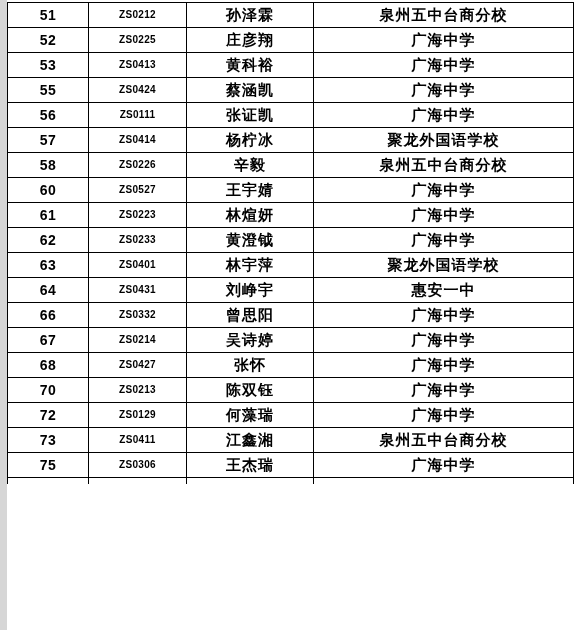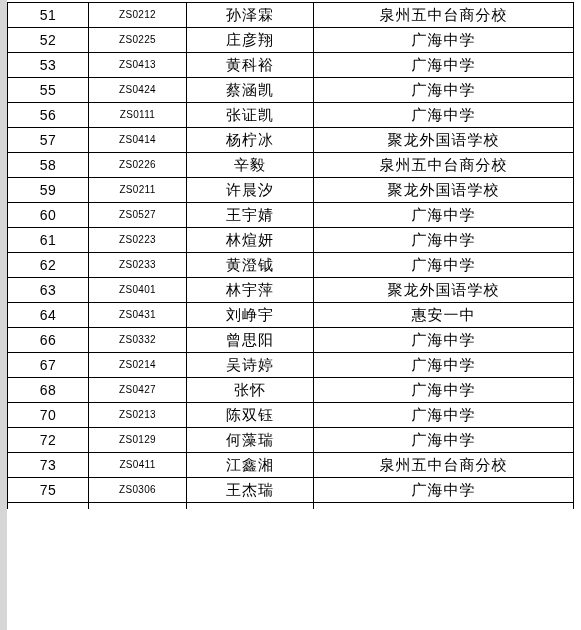--- a/index.html
+++ b/index.html
@@ -11,20 +11,21 @@
     width: 581px;
     height: 630px;
     overflow: hidden;
     font-family: "Liberation Sans", "DejaVu Sans", sans-serif;
   }
   #page {
     position: relative;
     width: 581px;
     height: 622px;
     background: #ffffff;
+    font-weight: bold;
   }
   
   #left-gutter {
     position: absolute;
     left: 0;
     top: 0;
     width: 7px;
     height: 630px;
     background: #d6d6d6;
   }
@@ -136,26 +137,20 @@
             <td class="cell-name">杨柠冰</td>
             <td class="cell-school">聚龙外国语学校</td>
           </tr>
           <tr>
             <td class="cell-index">58</td>
             <td class="cell-code">ZS0226</td>
             <td class="cell-name">辛毅</td>
             <td class="cell-school">泉州五中台商分校</td>
           </tr>
           <tr>
-            <td class="cell-index">59</td>
-            <td class="cell-code">ZS0211</td>
-            <td class="cell-name">许晨汐</td>
-            <td class="cell-school">聚龙外国语学校</td>
-          </tr>
-          <tr>
             <td class="cell-index">60</td>
             <td class="cell-code">ZS0527</td>
             <td class="cell-name">王宇婧</td>
             <td class="cell-school">广海中学</td>
           </tr>
           <tr>
             <td class="cell-index">61</td>
             <td class="cell-code">ZS0223</td>
             <td class="cell-name">林煊妍</td>
             <td class="cell-school">广海中学</td>

